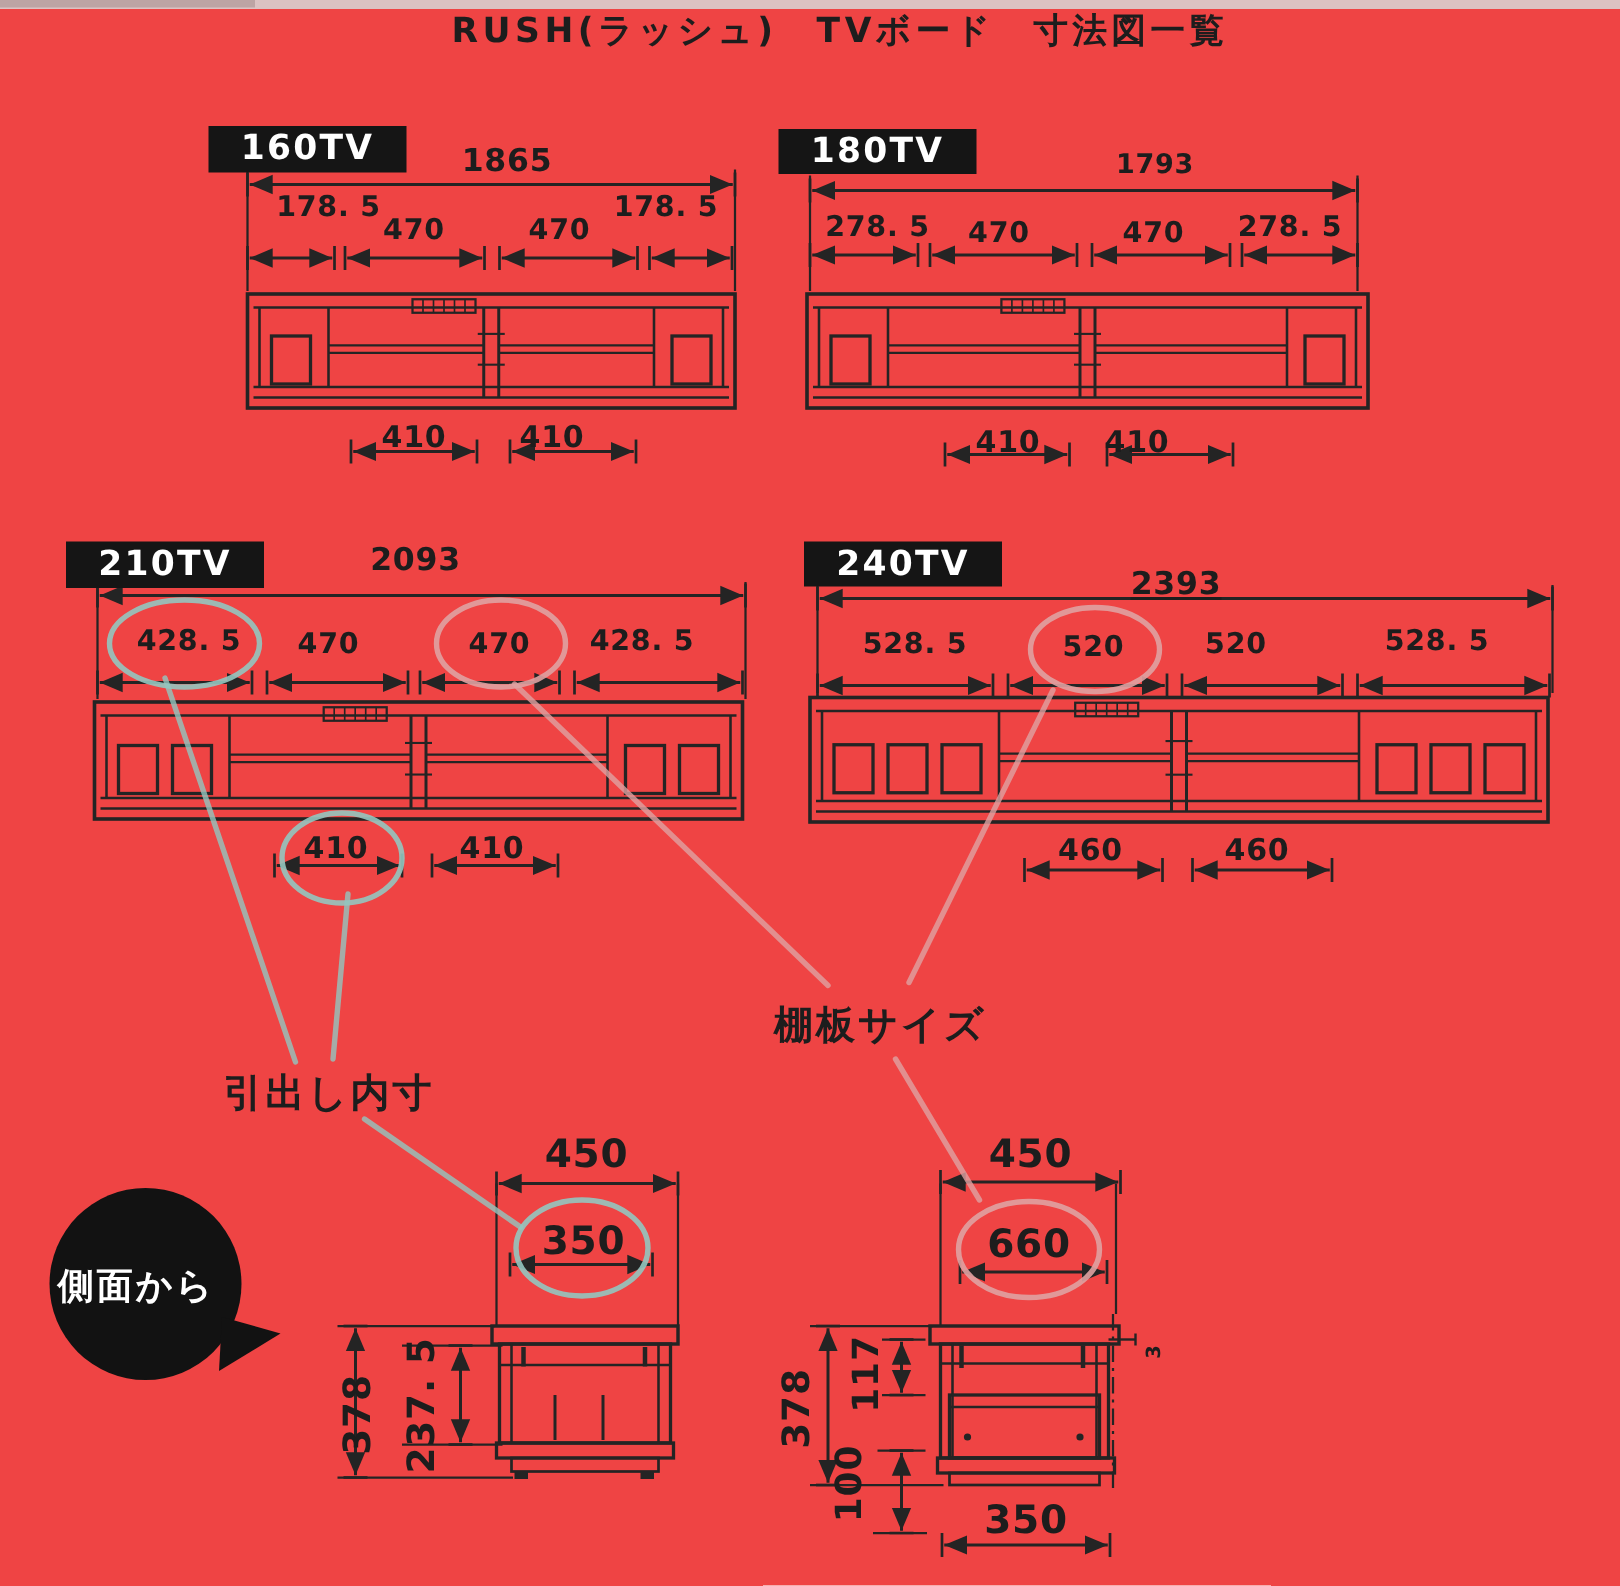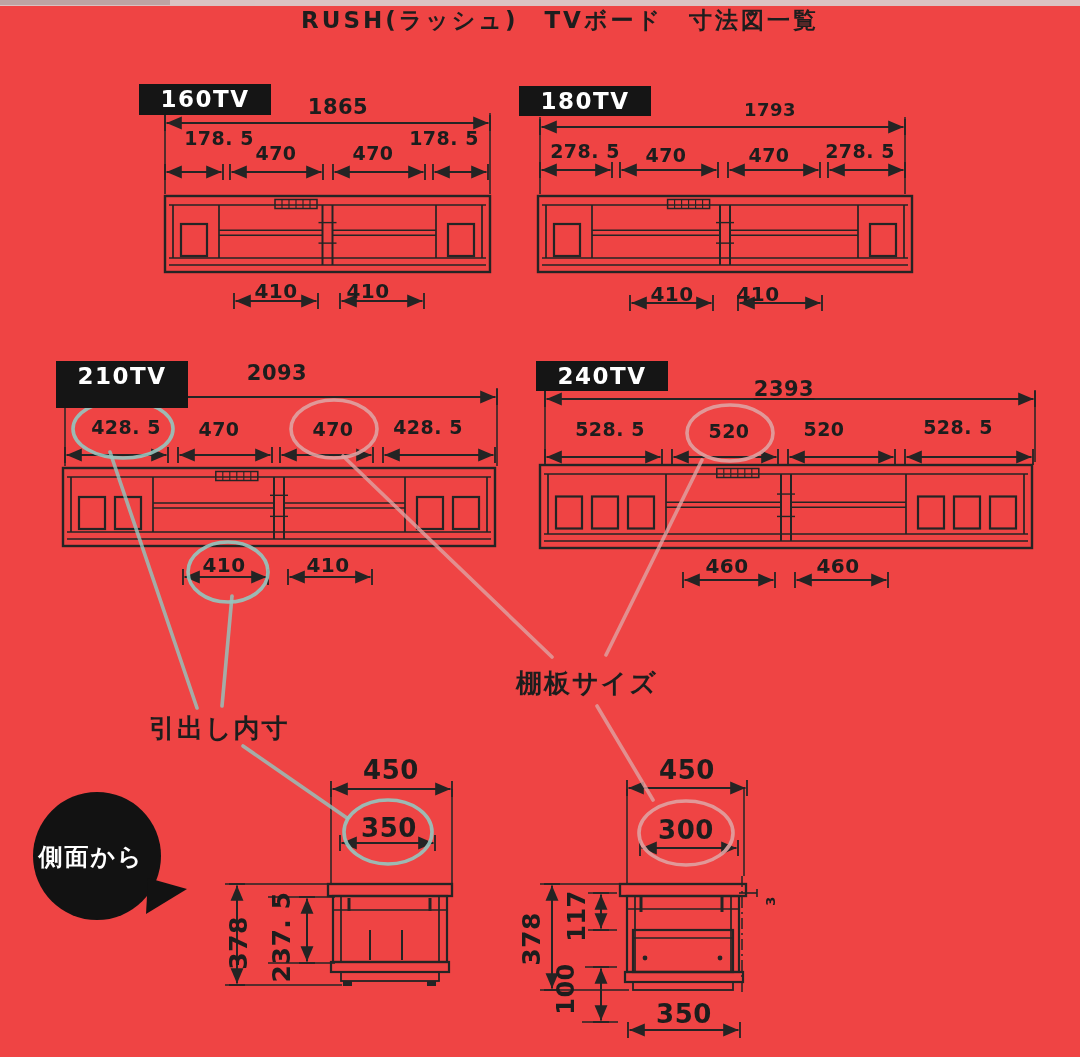--- a/index.html
+++ b/index.html
@@ -340,21 +340,21 @@
 
   <div class="badge" style="left:519px;top:86px;width:132px;height:30px;line-height:30px;font-size:23px;">180TV</div>
   <div class="t" style="left:726px;top:99px;font-size:18px;margin-left:44px;">1793</div>
   <div class="t" style="left:585px;top:140px;font-size:19px;">278. 5</div>
   <div class="t" style="left:666px;top:144px;font-size:19px;">470</div>
   <div class="t" style="left:769px;top:144px;font-size:19px;">470</div>
   <div class="t" style="left:860px;top:140px;font-size:19px;">278. 5</div>
   <div class="t" style="left:672px;top:282px;font-size:20px;">410</div>
   <div class="t" style="left:758px;top:282px;font-size:20px;">410</div>
 
-  <div class="badge" style="left:56px;top:361px;width:132px;height:47px;line-height:31px;font-size:23px;">210TV</div>
+  <div class="badge" style="left:44px;top:361px;width:132px;height:31px;line-height:31px;font-size:23px;">210TV</div>
   <div class="t" style="left:277px;top:361px;font-size:21px;">2093</div>
   <div class="t" style="left:126px;top:416px;font-size:19px;">428. 5</div>
   <div class="t" style="left:219px;top:418px;font-size:19px;">470</div>
   <div class="t" style="left:333px;top:418px;font-size:19px;">470</div>
   <div class="t" style="left:428px;top:416px;font-size:19px;">428. 5</div>
   <div class="t" style="left:224px;top:553px;font-size:20px;">410</div>
   <div class="t" style="left:328px;top:553px;font-size:20px;">410</div>
 
   <div class="badge" style="left:536px;top:361px;width:132px;height:30px;line-height:30px;font-size:23px;">240TV</div>
   <div class="t" style="left:784px;top:377px;font-size:21px;text-decoration:underline;">2393</div>
@@ -368,20 +368,20 @@
   <div class="lab" style="left:149px;top:711px;font-size:26px;">引出し内寸</div>
   <div class="lab" style="left:516px;top:666px;font-size:26px;">棚板サイズ</div>
   <div class="t" style="left:91px;top:841px;font-size:24px;color:#fff;letter-spacing:2px;">側面から</div>
 
   <div class="t" style="left:391px;top:755px;font-size:26px;">450</div>
   <div class="t" style="left:389px;top:813px;font-size:26px;">350</div>
   <div class="v" style="left:238px;top:943px;font-size:25px;">378</div>
   <div class="v" style="left:281px;top:937px;font-size:25px;">237. 5</div>
 
   <div class="t" style="left:687px;top:755px;font-size:26px;">450</div>
-  <div class="t" style="left:686px;top:815px;font-size:26px;">300</div>
+  <div class="t" style="left:686px;top:815px;font-size:26px;">660</div>
   <div class="v" style="left:531px;top:939px;font-size:25px;">378</div>
   <div class="v" style="left:577px;top:916px;font-size:24px;">117</div>
   <div class="v" style="left:566px;top:989px;font-size:24px;">100</div>
   <div class="t" style="left:684px;top:999px;font-size:26px;">350</div>
   <div class="v" style="left:770px;top:901px;font-size:13px;">3</div>
 
 </div>
 
 </body></html>

